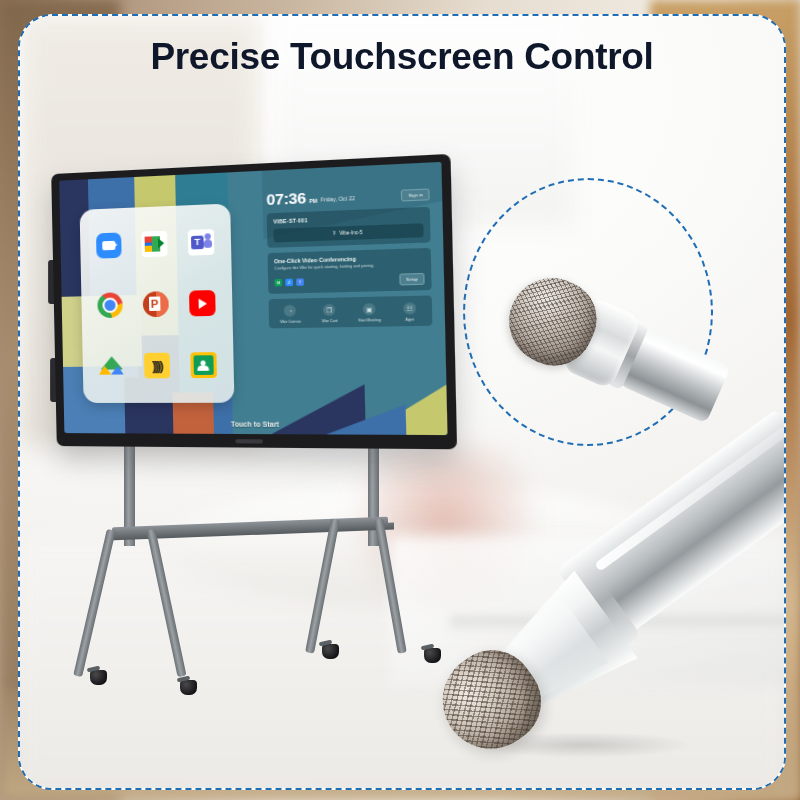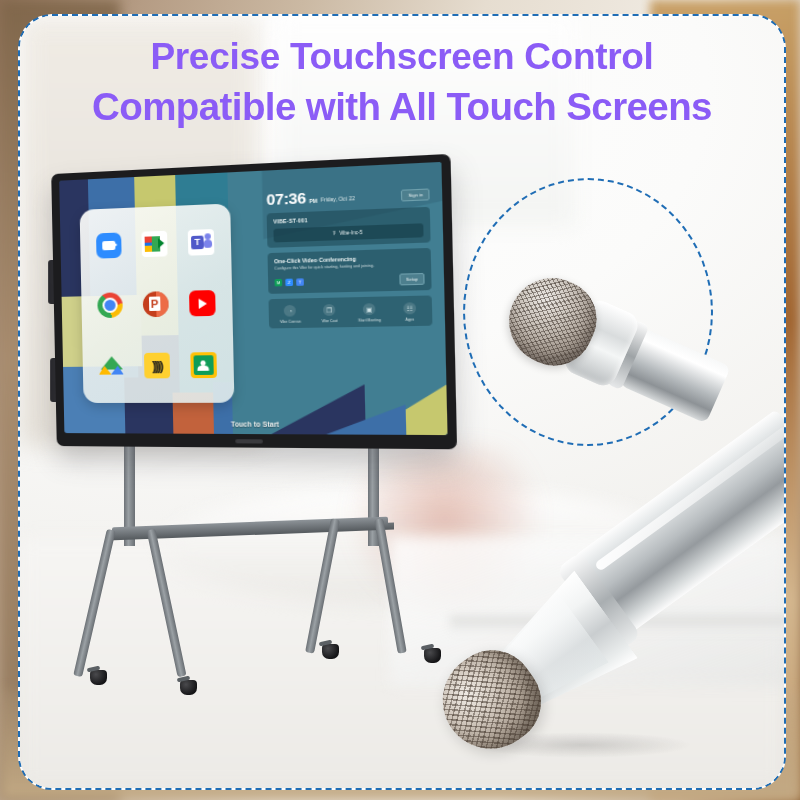--- a/index.html
+++ b/index.html
@@ -44,21 +44,21 @@
     background:radial-gradient(circle at 50% 40%,rgba(196,110,86,.42),rgba(196,110,86,0) 68%);
     filter:blur(10px);}
   .room-glass{position:absolute;left:370px;top:520px;width:400px;height:150px;
     background:linear-gradient(160deg,rgba(255,255,255,.85),rgba(222,224,224,.45));
     filter:blur(7px);}
   .room-shelf{position:absolute;left:430px;top:600px;width:340px;height:18px;
     background:linear-gradient(180deg,rgba(218,218,216,.9),rgba(246,246,245,.4));filter:blur(4px);}
 
   
   .headline{position:absolute;left:0;top:16px;width:764px;text-align:center;
-    color:#8b5cf6;font-weight:bold;font-size:37px;line-height:50px;
+    color:#0f172a;font-weight:bold;font-size:37px;line-height:50px;
     letter-spacing:-.3px;z-index:40;}
   .headline .l2{display:block;font-size:38.5px;letter-spacing:-.6px;}
 
   
   .display-wrap{position:absolute;left:14px;top:146px;width:410px;height:320px;z-index:20;}
   
   .panel{position:absolute;left:20px;top:12px;width:375px;height:272px;
     background:#1c1c1e;border-radius:7px;
     transform:perspective(900px) rotateY(-11deg) rotateZ(-1.2deg);
     transform-origin:left center;
@@ -273,21 +273,20 @@
       <div class="room-win"></div>
       <div class="room-floor"></div>
       <div class="room-tablep"></div>
       <div class="room-chair"></div>
       <div class="room-glass"></div>
       <div class="room-shelf"></div>
     </div>
 
     <div class="headline">
       <span>Precise Touchscreen Control</span>
-      <span class="l2">Compatible with All Touch Screens</span>
     </div>
 
     <div class="display-wrap">
       <div class="bracket b1"></div>
       <div class="bracket b2"></div>
 
       <div class="panel">
         <div class="screen">
 
           <div class="wp">

